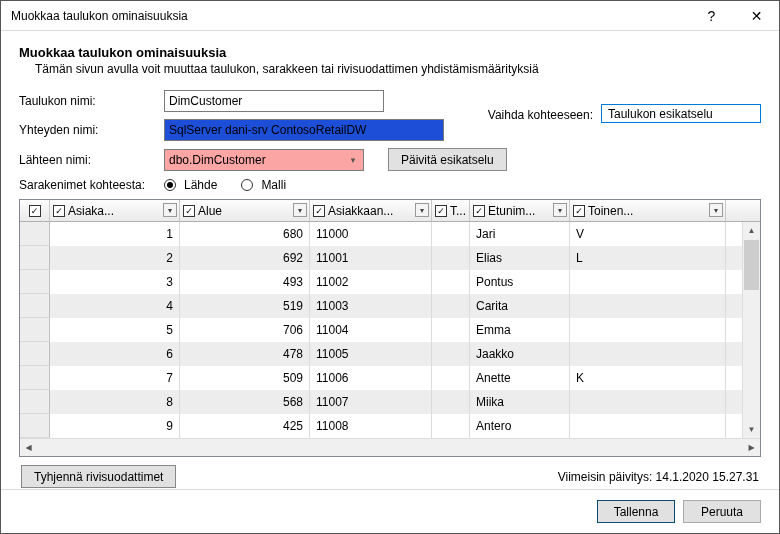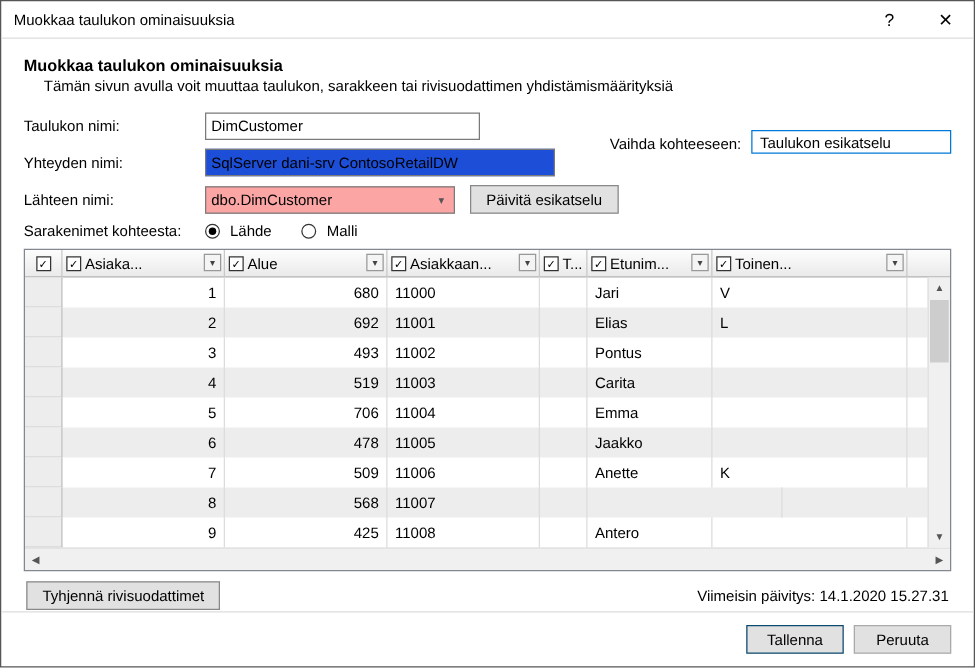--- a/index.html
+++ b/index.html
@@ -10,21 +10,21 @@
 .content{padding:14px 18px 0 18px}
 .heading{font-weight:700;font-size:13px;margin-bottom:2px}
 .sub{padding-left:16px;margin-bottom:14px}
 .form-row{display:flex;align-items:center;margin-bottom:7px}
 .lbl{width:145px}
 .text-in{border:1px solid #7a7a7a;background:#fff;height:22px;padding:0 4px;line-height:20px}
 .text-in.w1{width:220px}
 .text-in.ro{background:#1d4ed8;width:280px}
 .combo{border:1px solid #7a7a7a;height:22px;display:flex;align-items:center;padding:0 4px;position:relative;background:#fca5a5}
 .combo .arrow{position:absolute;right:3px;top:3px;width:14px;height:14px;display:flex;align-items:center;justify-content:center;font-size:9px;color:#555}
-.btn-std{border:1px solid #888;background:#e1e1e1;height:23px;padding:0 12px;margin-left:12px}
+.btn-std{border:1px solid #888;background:#e1e1e1;height:23px;padding:0 12px;margin-left:24px}
 .right-side{position:absolute;right:18px;top:103px;display:flex;align-items:flex-start}
 .right-side .lbl2{margin-right:8px;margin-top:4px}
 .dd-open{border:1px solid #0078d7;width:160px;background:#fff}
 .dd-open .itm{padding:2px 6px;height:17px;line-height:14px}
 .dd-open .itm.sel{background:#0078d7;color:#fff}
 .radios{display:flex;align-items:center;gap:24px}
 .radio{display:flex;align-items:center;gap:8px}
 .radio .ind{width:12px;height:12px;border:1px solid #333;border-radius:50%;display:flex;align-items:center;justify-content:center}
 .radio .dot{width:6px;height:6px;border-radius:50%;background:#000}
 .grid-wrap{border:1px solid #828790;margin-top:6px}
@@ -205,20 +205,21 @@
             <div class="gc c4"></div>
             <div class="gc c5">Anette</div>
             <div class="gc c6">K</div>
           </div>
           <div class="grow alt">
             <div class="gc rh"></div>
             <div class="gc c1">8</div>
             <div class="gc c2">568</div>
             <div class="gc c3">11007</div>
             <div class="gc c4"></div>
+            <div class="gc c5">Miika</div>
             <div class="gc c6"></div>
           </div>
           <div class="grow">
             <div class="gc rh"></div>
             <div class="gc c1">9</div>
             <div class="gc c2">425</div>
             <div class="gc c3">11008</div>
             <div class="gc c4"></div>
             <div class="gc c5">Antero</div>
             <div class="gc c6"></div>

